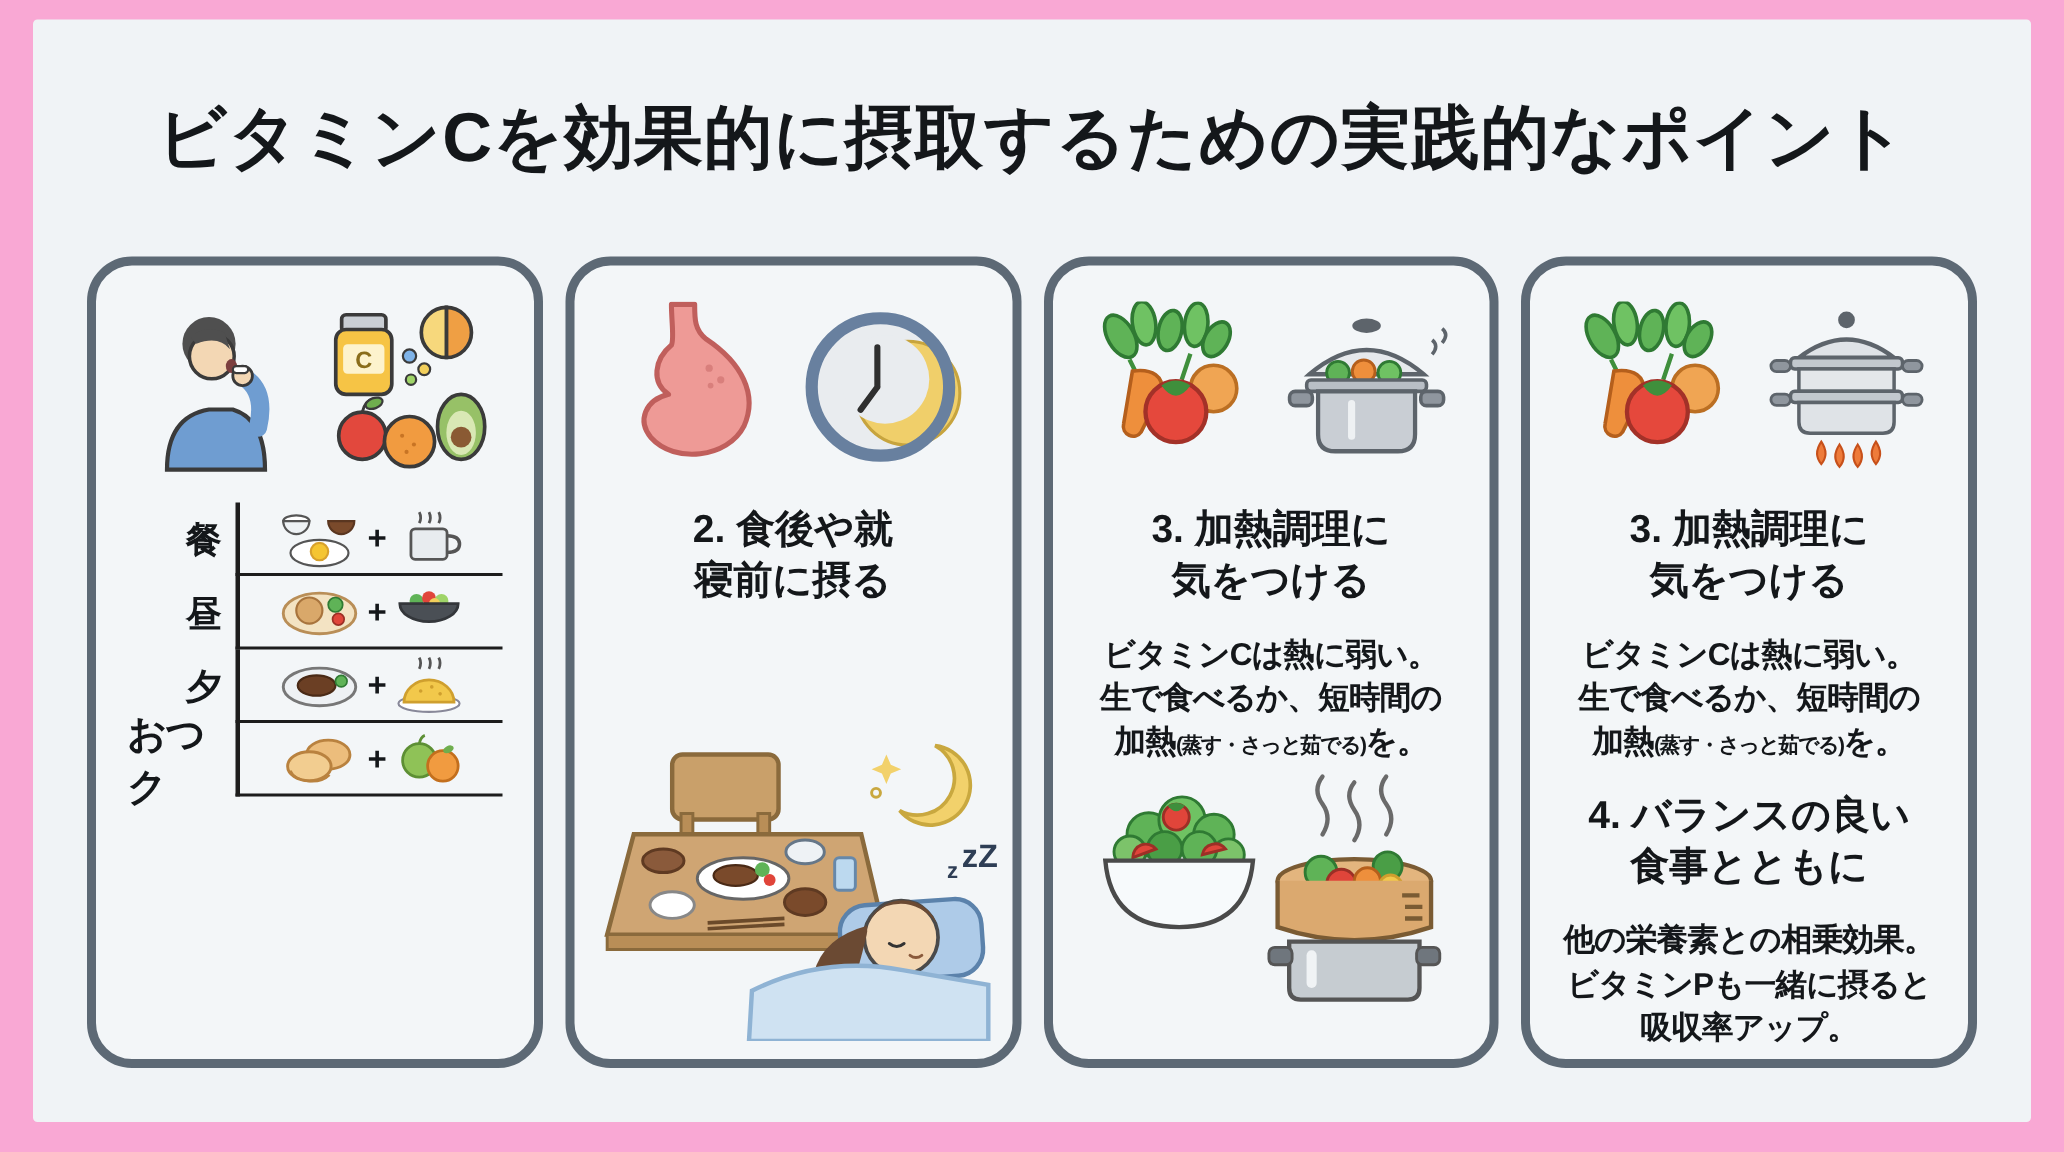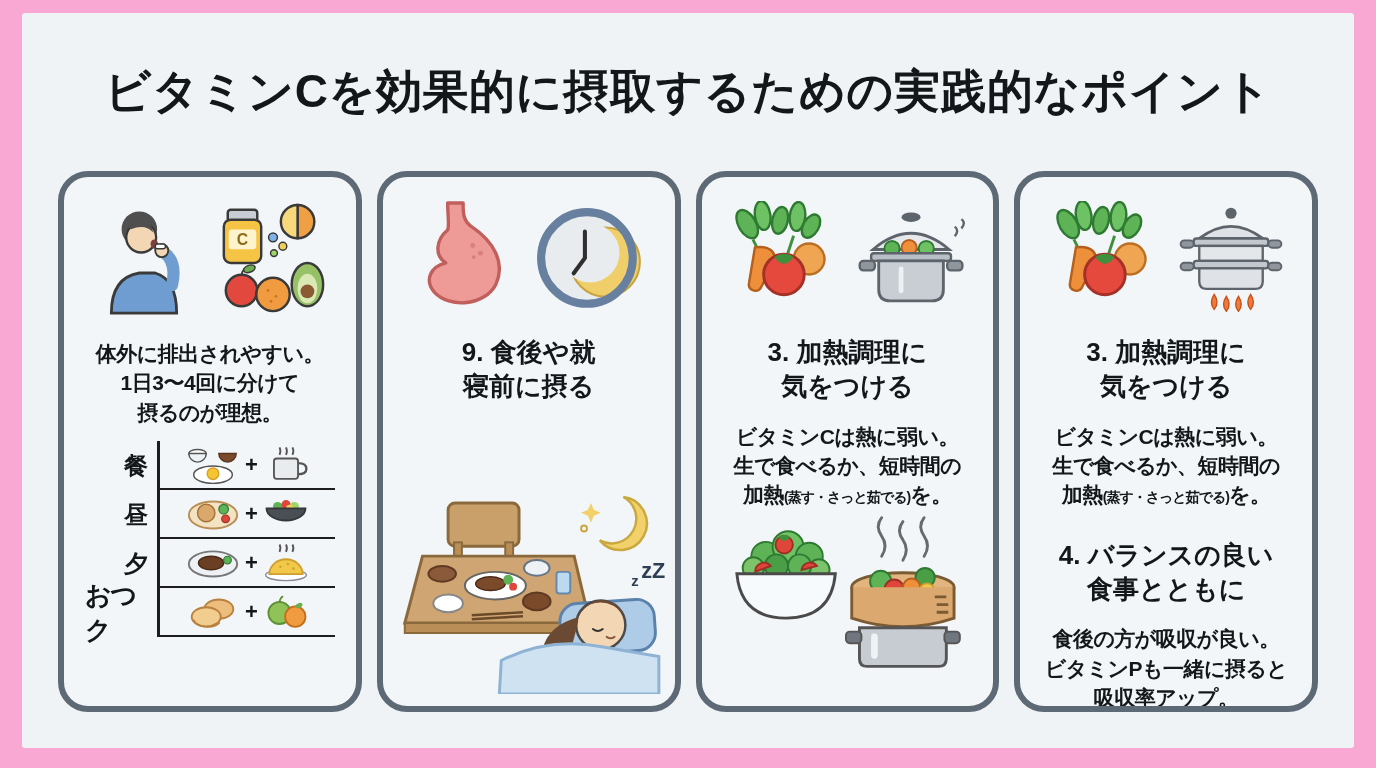--- a/index.html
+++ b/index.html
@@ -7,21 +7,21 @@
   .stage{position:relative;width:1376px;height:768px;background:#f9a8d4;overflow:hidden;}
   .panel{position:absolute;left:22px;top:13px;right:22px;bottom:20px;background:#f0f3f6;border-radius:3px;}
   .title{position:absolute;top:48px;left:0;right:0;margin:0;text-align:center;
          font-size:46px;font-weight:800;color:#14171a;letter-spacing:0.5px;}
   .cards{position:absolute;left:36px;right:36px;top:158px;height:541px;display:flex;gap:15px;}
   .card{flex:1;box-sizing:border-box;background:#f3f6f8;border:6px solid #5d6975;border-radius:30px;
         padding:8px 8px 12px;display:flex;flex-direction:column;align-items:center;overflow:hidden;}
   .icon-row{display:flex;align-items:center;justify-content:center;gap:14px;margin-top:12px;height:124px;flex:none;}
   .card h2{margin:14px 0 0;font-size:26px;line-height:1.32;font-weight:800;color:#14171a;
            text-align:center;white-space:pre-line;}
-  .card h2.h2-second{margin-top:28px;}
+  .card h2.h2-second{margin-top:16px;}
   .body{margin:18px 0 0;font-size:21px;line-height:1.4;font-weight:700;color:#14171a;
         text-align:center;white-space:pre-line;letter-spacing:-0.5px;}
   .body .small{font-size:14px;letter-spacing:-1px;}
   .meal-table{margin-top:14px;width:250px;flex:none;}
   .meal-row{display:flex;align-items:stretch;height:49px;}
   .meal-label{width:72px;display:flex;align-items:center;justify-content:flex-end;
               padding-right:9px;font-size:24px;font-weight:800;color:#14171a;box-sizing:border-box;}
   .meal-label.small-label{font-size:26px;letter-spacing:-1px;}
   .meal-right{flex:1;display:flex;align-items:center;justify-content:center;gap:3px;
               border-left:3px solid #1d1d1d;border-bottom:2px solid #1d1d1d;}
@@ -65,23 +65,20 @@
             <circle cx="95" cy="93" r="7" fill="#8a5a33"></circle>
             <circle cx="28" cy="92" r="16" fill="#e2483d" stroke="#3a3a3a" stroke-width="2.5"></circle>
             <path d="M28 76 q2 -8 8 -9" stroke="#3a3a3a" stroke-width="2" fill="none"></path>
             <ellipse cx="36" cy="70" rx="6" ry="3.5" fill="#6fae4e" stroke="#3a3a3a" stroke-width="1.5" transform="rotate(-20 36 70)"></ellipse>
             <circle cx="60" cy="96" r="17" fill="#f19b40" stroke="#3a3a3a" stroke-width="2.5"></circle>
             <circle cx="55" cy="92" r="1.4" fill="#c87424"></circle>
               <circle cx="63" cy="98" r="1.4" fill="#c87424"></circle>
               <circle cx="58" cy="103" r="1.4" fill="#c87424"></circle>
           </svg>
         </div>
-        <p class="body">体外に排出されやすい。
-1日3〜4回に分けて
-摂るのが理想。</p>
 
         <div class="meal-table">
           <div class="meal-row">
             <div class="meal-label">餐</div>
             <div class="meal-right">
               <svg width="58" height="44" viewBox="0 0 60 44">
                 <ellipse cx="14" cy="10" rx="9" ry="4" fill="#fff" stroke="#555" stroke-width="1.5"></ellipse>
                 <path d="M5 10 a9 9 0 0 0 18 0 z" fill="#eef2f5" stroke="#555" stroke-width="1.5"></path>
                 <path d="M36 10 a9 9 0 0 0 18 0 z" fill="#7a4a2b" stroke="#5a3620" stroke-width="1.5"></path>
                 <ellipse cx="30" cy="32" rx="20" ry="9" fill="#fff" stroke="#555" stroke-width="1.5"></ellipse>
@@ -166,21 +163,21 @@
               <circle cx="63" cy="58" r="2" fill="#d97f7c"></circle>
           </svg>
           <svg width="112" height="112" viewBox="0 0 110 110">
             <circle cx="52" cy="54" r="45" fill="#e9ecef"></circle>
             <circle cx="70" cy="58" r="34" fill="#f0cf6a" stroke="#c7a43e" stroke-width="2"></circle>
             <circle cx="55" cy="49" r="29" fill="#e9ecef"></circle>
             <path d="M50 54 L50 28 M50 54 L39 69" stroke="#2f2f2f" stroke-width="4" stroke-linecap="round" fill="none"></path>
             <circle cx="52" cy="54" r="45" fill="none" stroke="#68809f" stroke-width="8"></circle>
           </svg>
         </div>
-        <h2>9. 食後や就
+        <h2>2. 食後や就
 寝前に摂る</h2>
         <svg class="scene" height="208" viewBox="0 0 280 210" preserveAspectRatio="xMidYMax meet">
           <path d="M236 10 a27 27 0 1 1 -24 44 a21 21 0 0 0 24 -44 z" fill="#f2d16b" stroke="#c9a83f" stroke-width="2.5"></path>
           <path d="M203 16 l3 7 l7 3 l-7 3 l-3 7 l-3 -7 l-7 -3 l7 -3 z" fill="#f2d16b"></path>
           <circle cx="196" cy="42" r="3" fill="none" stroke="#c9a83f" stroke-width="2"></circle>
           <rect x="58" y="16" width="72" height="44" rx="7" fill="#c9a06a" stroke="#8a6a3c" stroke-width="3"></rect>
           <rect x="64" y="56" width="8" height="22" fill="#b98e57" stroke="#8a6a3c" stroke-width="2"></rect>
           <rect x="116" y="56" width="8" height="22" fill="#b98e57" stroke="#8a6a3c" stroke-width="2"></rect>
           <path d="M32 70 L186 70 L202 138 L14 138 Z" fill="#cfa573" stroke="#8a6a3c" stroke-width="3"></path>
           <path d="M14 138 L202 138 L202 148 L14 148 Z" fill="#b98e57" stroke="#8a6a3c" stroke-width="2"></path>
@@ -298,20 +295,20 @@
             <path d="M55 100 q6 9 0 16 q-6 -7 0 -16 z" fill="#ee7b3a" stroke="#c7501a" stroke-width="1.5"></path>
             <path d="M68 100 q6 9 0 16 q-6 -7 0 -16 z" fill="#ee7b3a" stroke="#c7501a" stroke-width="1.5"></path>
             <path d="M81 98 q6 9 0 16 q-6 -7 0 -16 z" fill="#ee7b3a" stroke="#c7501a" stroke-width="1.5"></path>
           </svg>
         </div>
         <h2>3. 加熱調理に
 気をつける</h2>
         <p class="body"><span>ビタミンCは熱に弱い。</span><br><span>生で食べるか、短時間の</span><br><span>加熱</span><span class="small">(蒸す・さっと茹でる)</span><span>を。</span></p>
         <h2 class="h2-second">4. バランスの良い
 食事とともに</h2>
-        <p class="body">食後の方が吸収が良い。
+        <p class="body">他の栄養素との相乗効果。
 ビタミンPも一緒に摂ると
 吸収率アップ。</p>
       </section>
 
     </div>
   </div>
 </div>
 
 </body></html>

